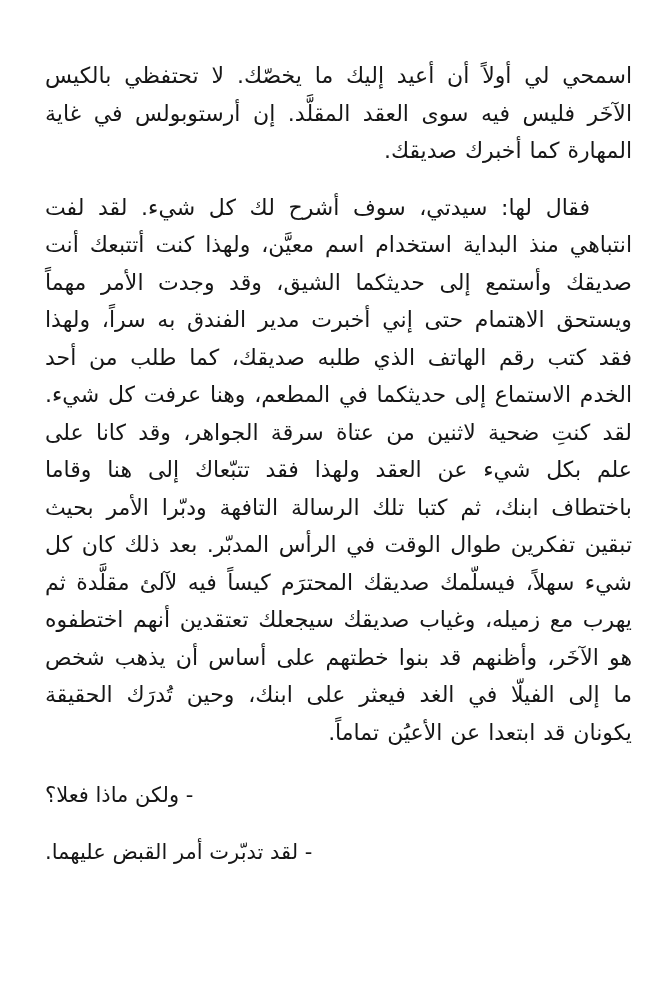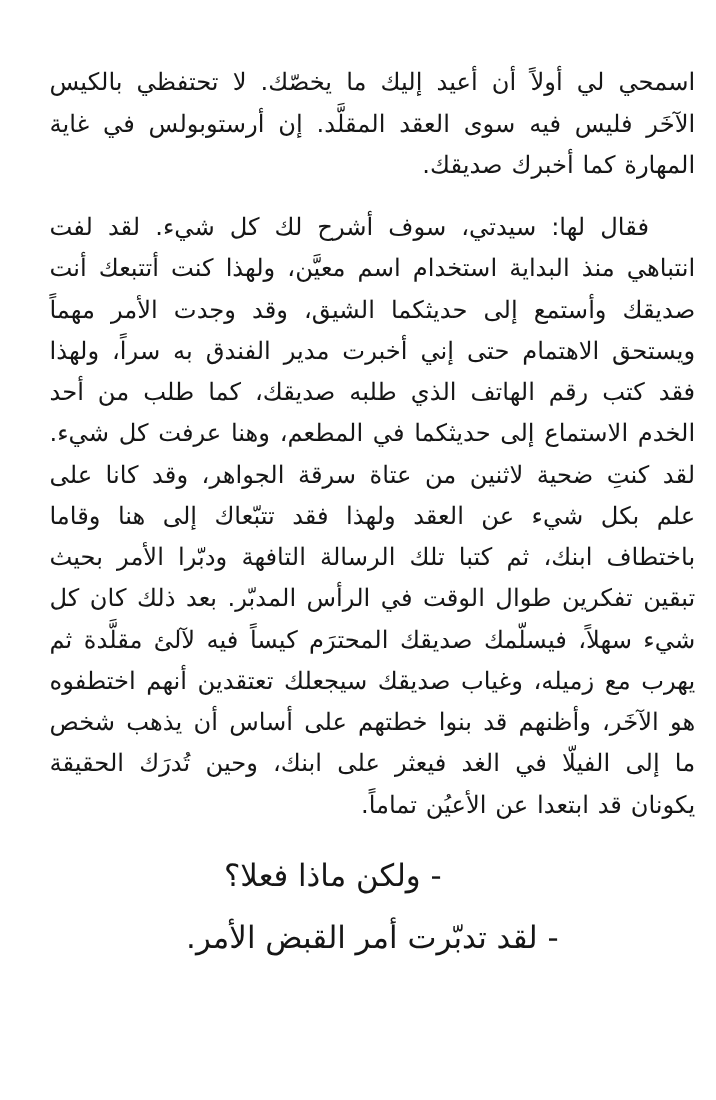--- a/index.html
+++ b/index.html
@@ -33,38 +33,38 @@
     
     .no-indent { text-indent: 0; }
 
     
     .indent-deep { text-indent: 78px; }
 
     
     .indent { text-indent: 42px; }
 
     .dialogue {
-      font-size: 28px;
+      font-size: 21px;
       line-height: 37.5px;
-      text-align: center;
+      text-align: left;
       margin-bottom: 19px;
     }
 
     .dialogue-first {
       margin-top: 26px;
       padding-right: 72px;
     }
   </style>
 </head>
 <body>
 
 <div class="page">
 
   <p class="para no-indent">اسمحي لي أولاً أن أعيد إليك ما يخصّك. لا تحتفظي بالكيس الآخَر فليس فيه سوى العقد المقلَّد. إن أرستوبولس في غاية المهارة كما أخبرك صديقك.</p>
 
 
   <p class="para indent">فقال لها: سيدتي، سوف أشرح لك كل شيء. لقد لفت انتباهي منذ البداية استخدام اسم معيَّن، ولهذا كنت أتتبعك أنت صديقك وأستمع إلى حديثكما الشيق، وقد وجدت الأمر مهماً ويستحق الاهتمام حتى إني أخبرت مدير الفندق به سراً، ولهذا فقد كتب رقم الهاتف الذي طلبه صديقك، كما طلب من أحد الخدم الاستماع إلى حديثكما في المطعم، وهنا عرفت كل شيء. لقد كنتِ ضحية لاثنين من عتاة سرقة الجواهر، وقد كانا على علم بكل شيء عن العقد ولهذا فقد تتبّعاك إلى هنا وقاما باختطاف ابنك، ثم كتبا تلك الرسالة التافهة ودبّرا الأمر بحيث تبقين تفكرين طوال الوقت في الرأس المدبّر. بعد ذلك كان كل شيء سهلاً، فيسلّمك صديقك المحترَم كيساً فيه لآلئ مقلَّدة ثم يهرب مع زميله، وغياب صديقك سيجعلك تعتقدين أنهم اختطفوه هو الآخَر، وأظنهم قد بنوا خطتهم على أساس أن يذهب شخص ما إلى الفيلّا في الغد فيعثر على ابنك، وحين تُدرَك الحقيقة يكونان قد ابتعدا عن الأعيُن تماماً.</p>
 
   <p class="dialogue dialogue-first">- ولكن ماذا فعلا؟</p>
 
-  <p class="dialogue">- لقد تدبّرت أمر القبض الأمر.</p>
+  <p class="dialogue">- لقد تدبّرت أمر القبض عليهما.</p>
 
 </div>
 
 </body></html>

